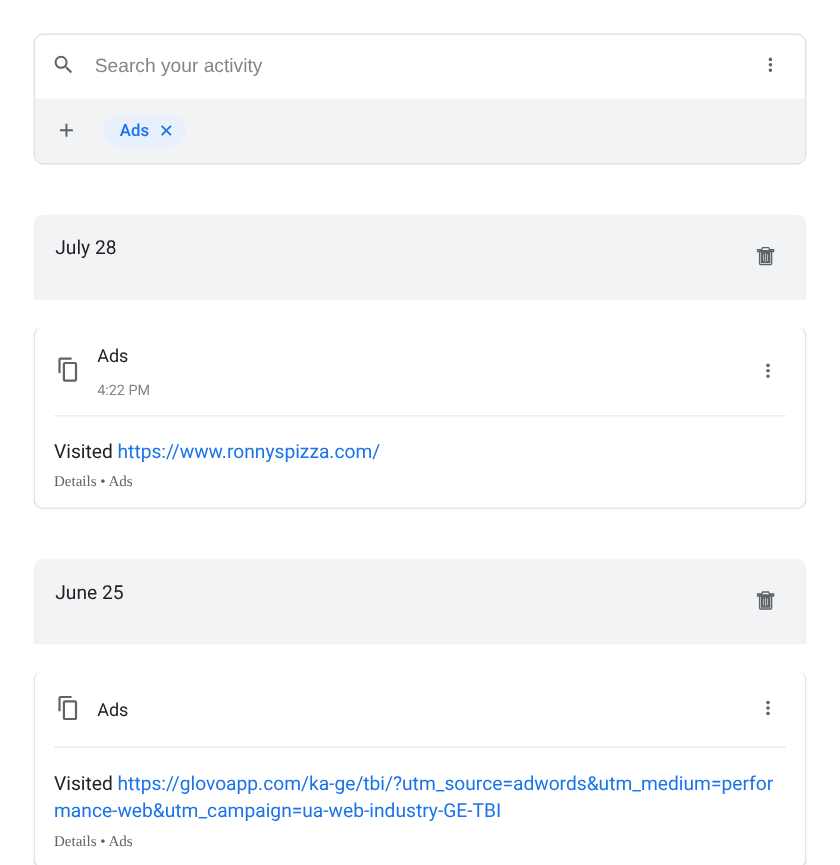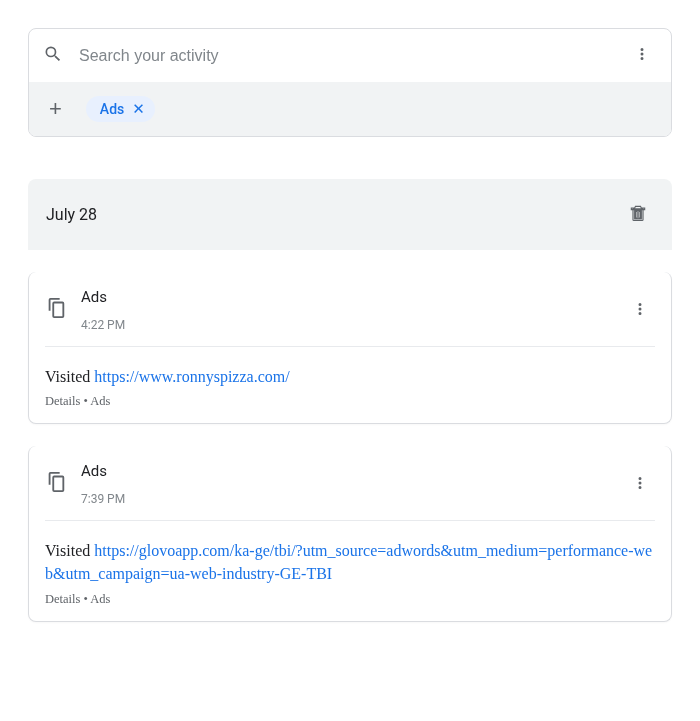--- a/index.html
+++ b/index.html
@@ -58,21 +58,20 @@
       line-height: 1;
     }
 
     
     .date-header {
       margin-top: 42px;
       background: #f1f3f4;
       border-radius: 8px 8px 0 0;
       padding: 18px 18px;
       display: flex;
-      align-items: center;
       justify-content: space-between;
     }
     .date-text {
       font-size: 16px;
       color: #202124;
     }
 
     
     .activity-card {
       border: 1px solid #dadce0;
@@ -104,21 +103,20 @@
       margin: 0 16px;
     }
     .card-body {
       padding: 18px 16px 14px 16px;
     }
     .visited-line {
       font-size: 16px;
       color: #202124;
       line-height: 1.45;
       word-break: break-all;
-      font-family: Liberation Serif, serif;
     }
     .visited-line a {
       color: #1a73e8;
       text-decoration: none;
     }
     .meta {
       font-size: 12.5px;
       color: #5f6368;
       margin-top: 6px;
       font-family: Liberation Serif, serif;
@@ -203,32 +201,41 @@
     </div>
     <div class="divider"></div>
     <div class="card-body">
       <div class="visited-line">
         <span>Visited </span><a href="#">https://www.ronnyspizza.com/</a>
       </div>
       <div class="meta">Details • Ads</div>
     </div>
   </div>
 
+  <div class="date-header">
+    <span class="date-text">June 25</span>
+    <button class="icon-btn">
+      <span>
+        <svg class="icon-svg" width="20" height="20" viewBox="0 0 24 24">
+            <path d="M6 7h12v13a1 1 0 01-1 1H7a1 1 0 01-1-1V7zm2 2v10h8V9H8zm1 1h2v8H9v-8zm4 0h2v8h-2v-8zM9 4h6l1 2h4v2H4V6h4l1-2z" fill="none" stroke="#5f6368" stroke-width="1.4"></path>
+          </svg>
+      </span>
+    </button>
+  </div>
 
   <div class="activity-card">
     <div class="card-head">
       <span>
         <svg width="22" height="22" viewBox="0 0 24 24">
             <path fill="#5f6368" d="M16 1H6a2 2 0 00-2 2v12h2V3h10V1z"></path>
             <path fill="#5f6368" d="M19 5H10a2 2 0 00-2 2v14a2 2 0 002 2h9a2 2 0 002-2V7a2 2 0 00-2-2zm0 16H10V7h9v14z"></path>
           </svg>
       </span>
       <div class="card-head-text">
         <div class="app-name">Ads</div>
-        <div class="time">7:39 PM</div>
       </div>
       <button class="icon-btn">
         <span>
           <svg class="icon-svg" width="18" height="18" viewBox="0 0 24 24">
               <path d="M12 8a2 2 0 10-2-2 2 2 0 002 2zm0 2a2 2 0 102 2 2 2 0 00-2-2zm0 6a2 2 0 102 2 2 2 0 00-2-2z"></path>
             </svg>
         </span>
       </button>
     </div>
     <div class="divider"></div>

